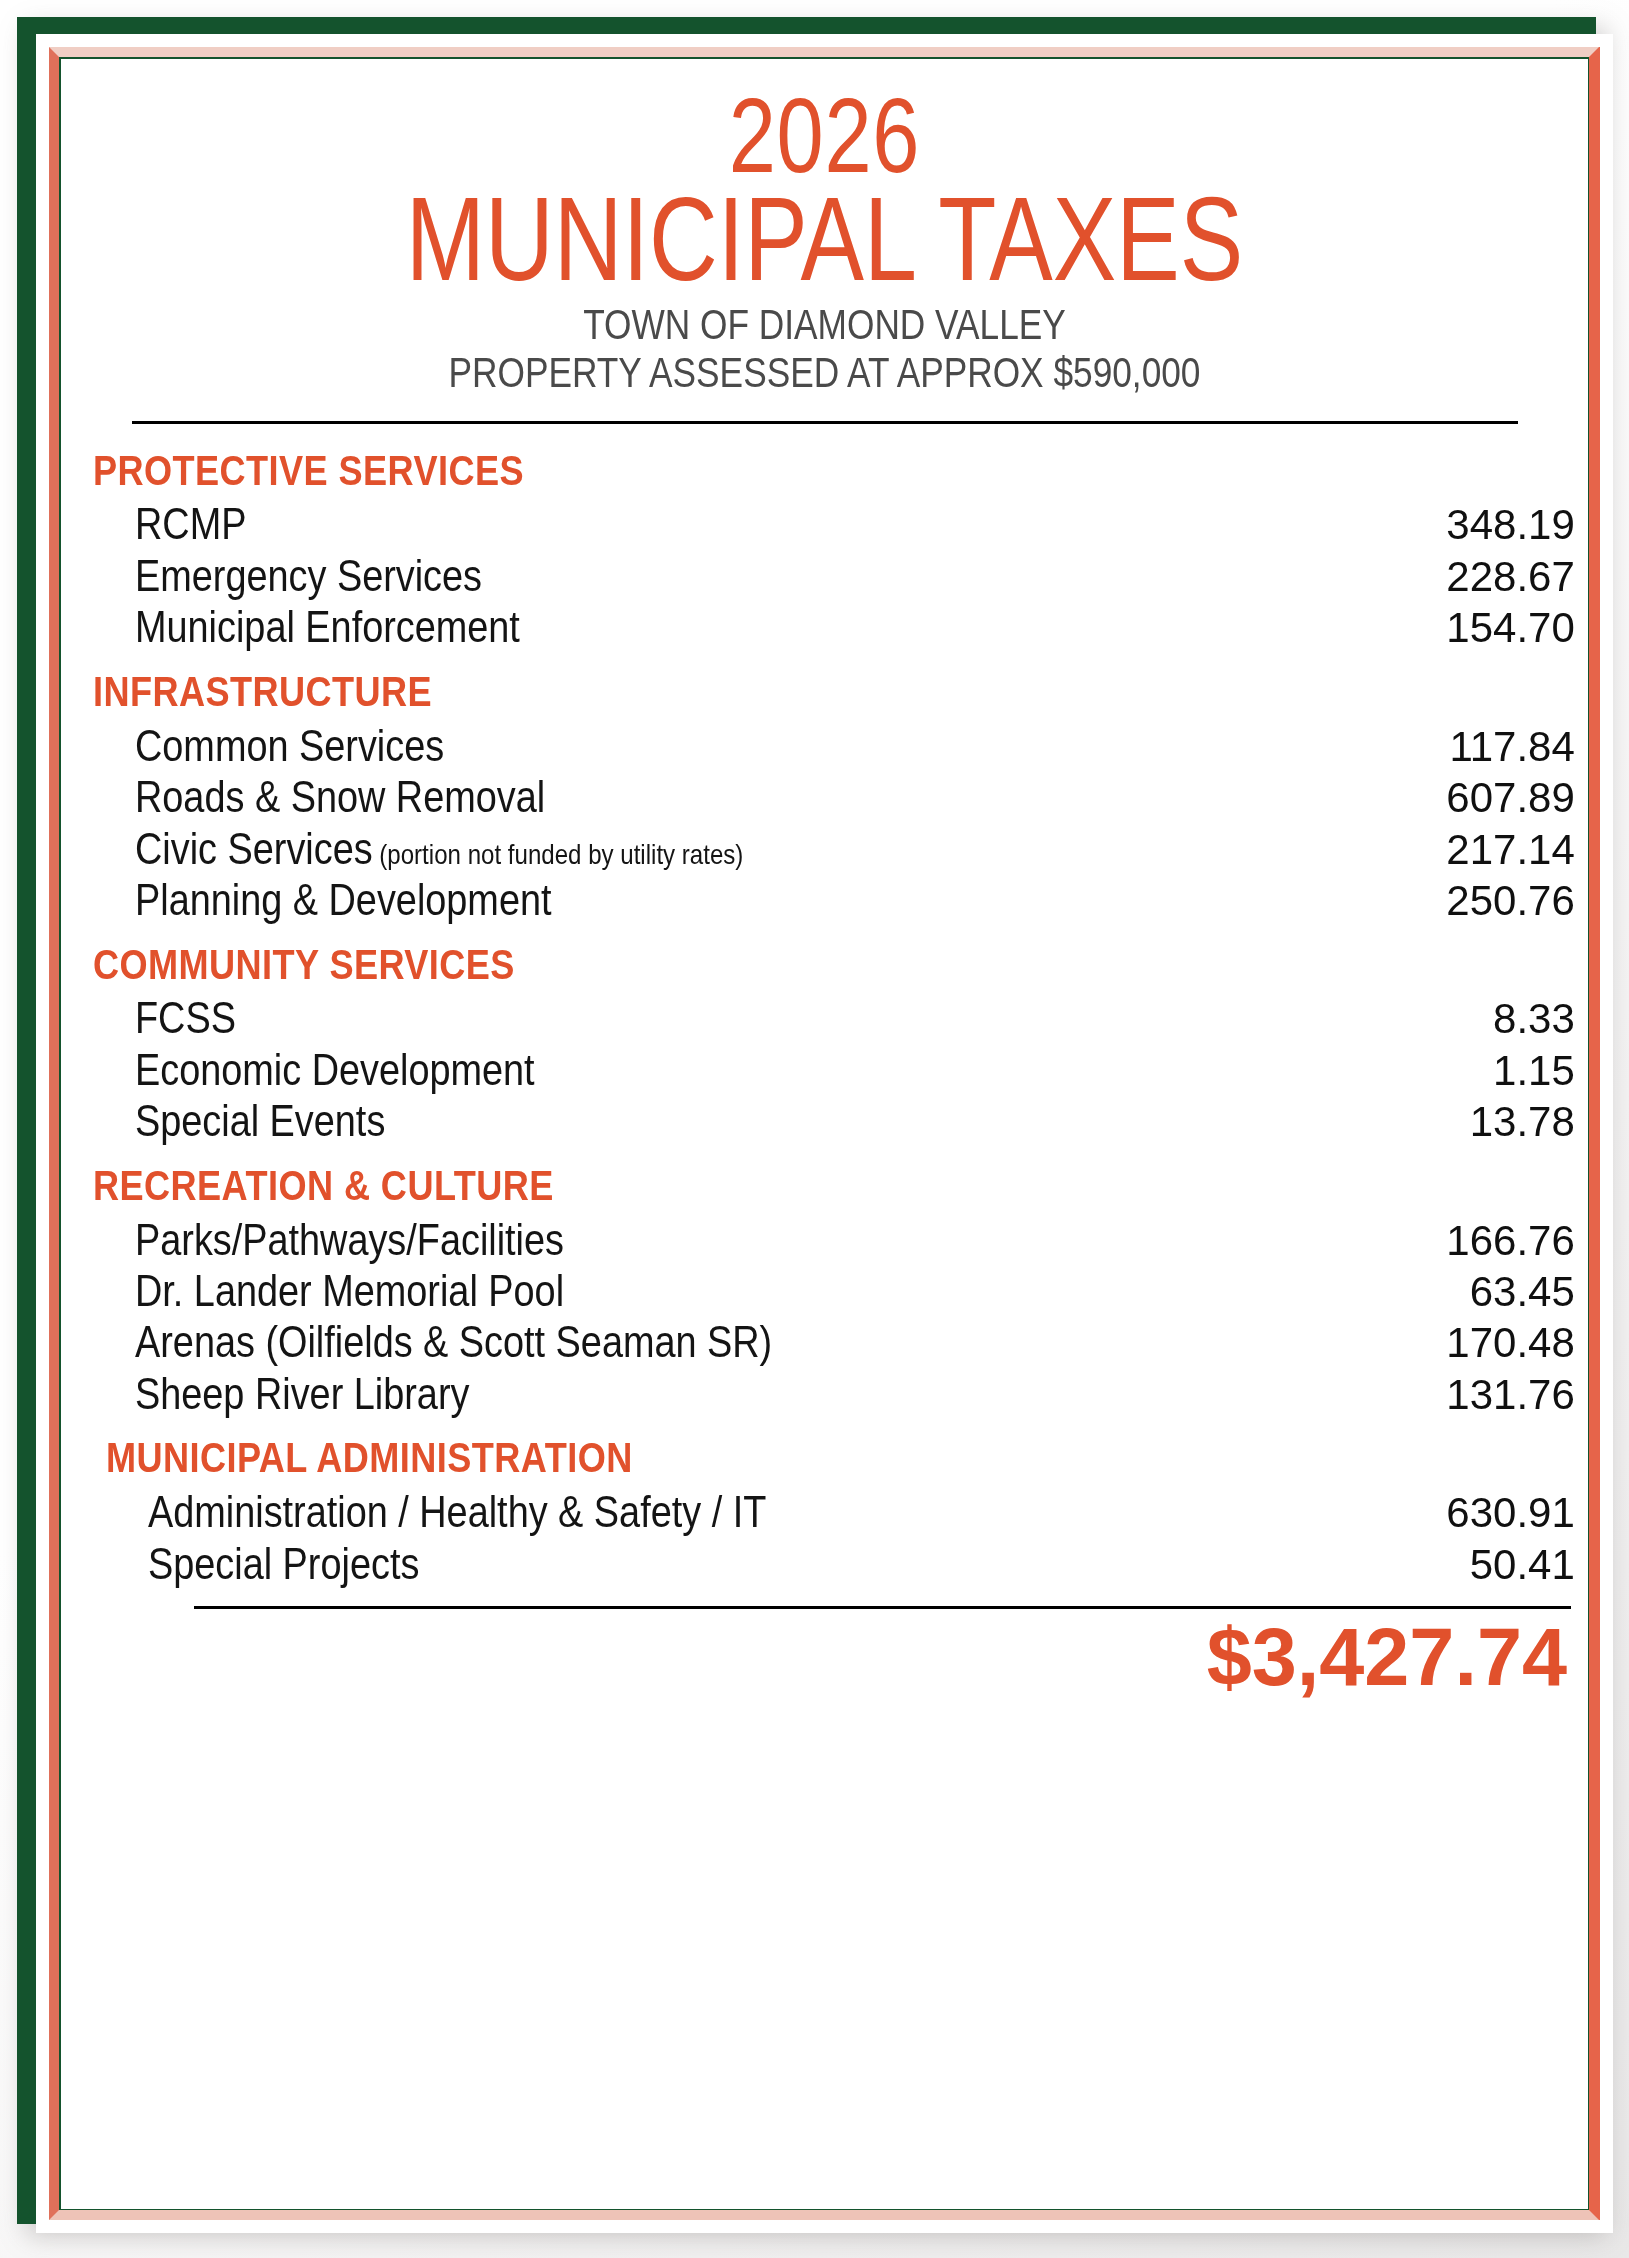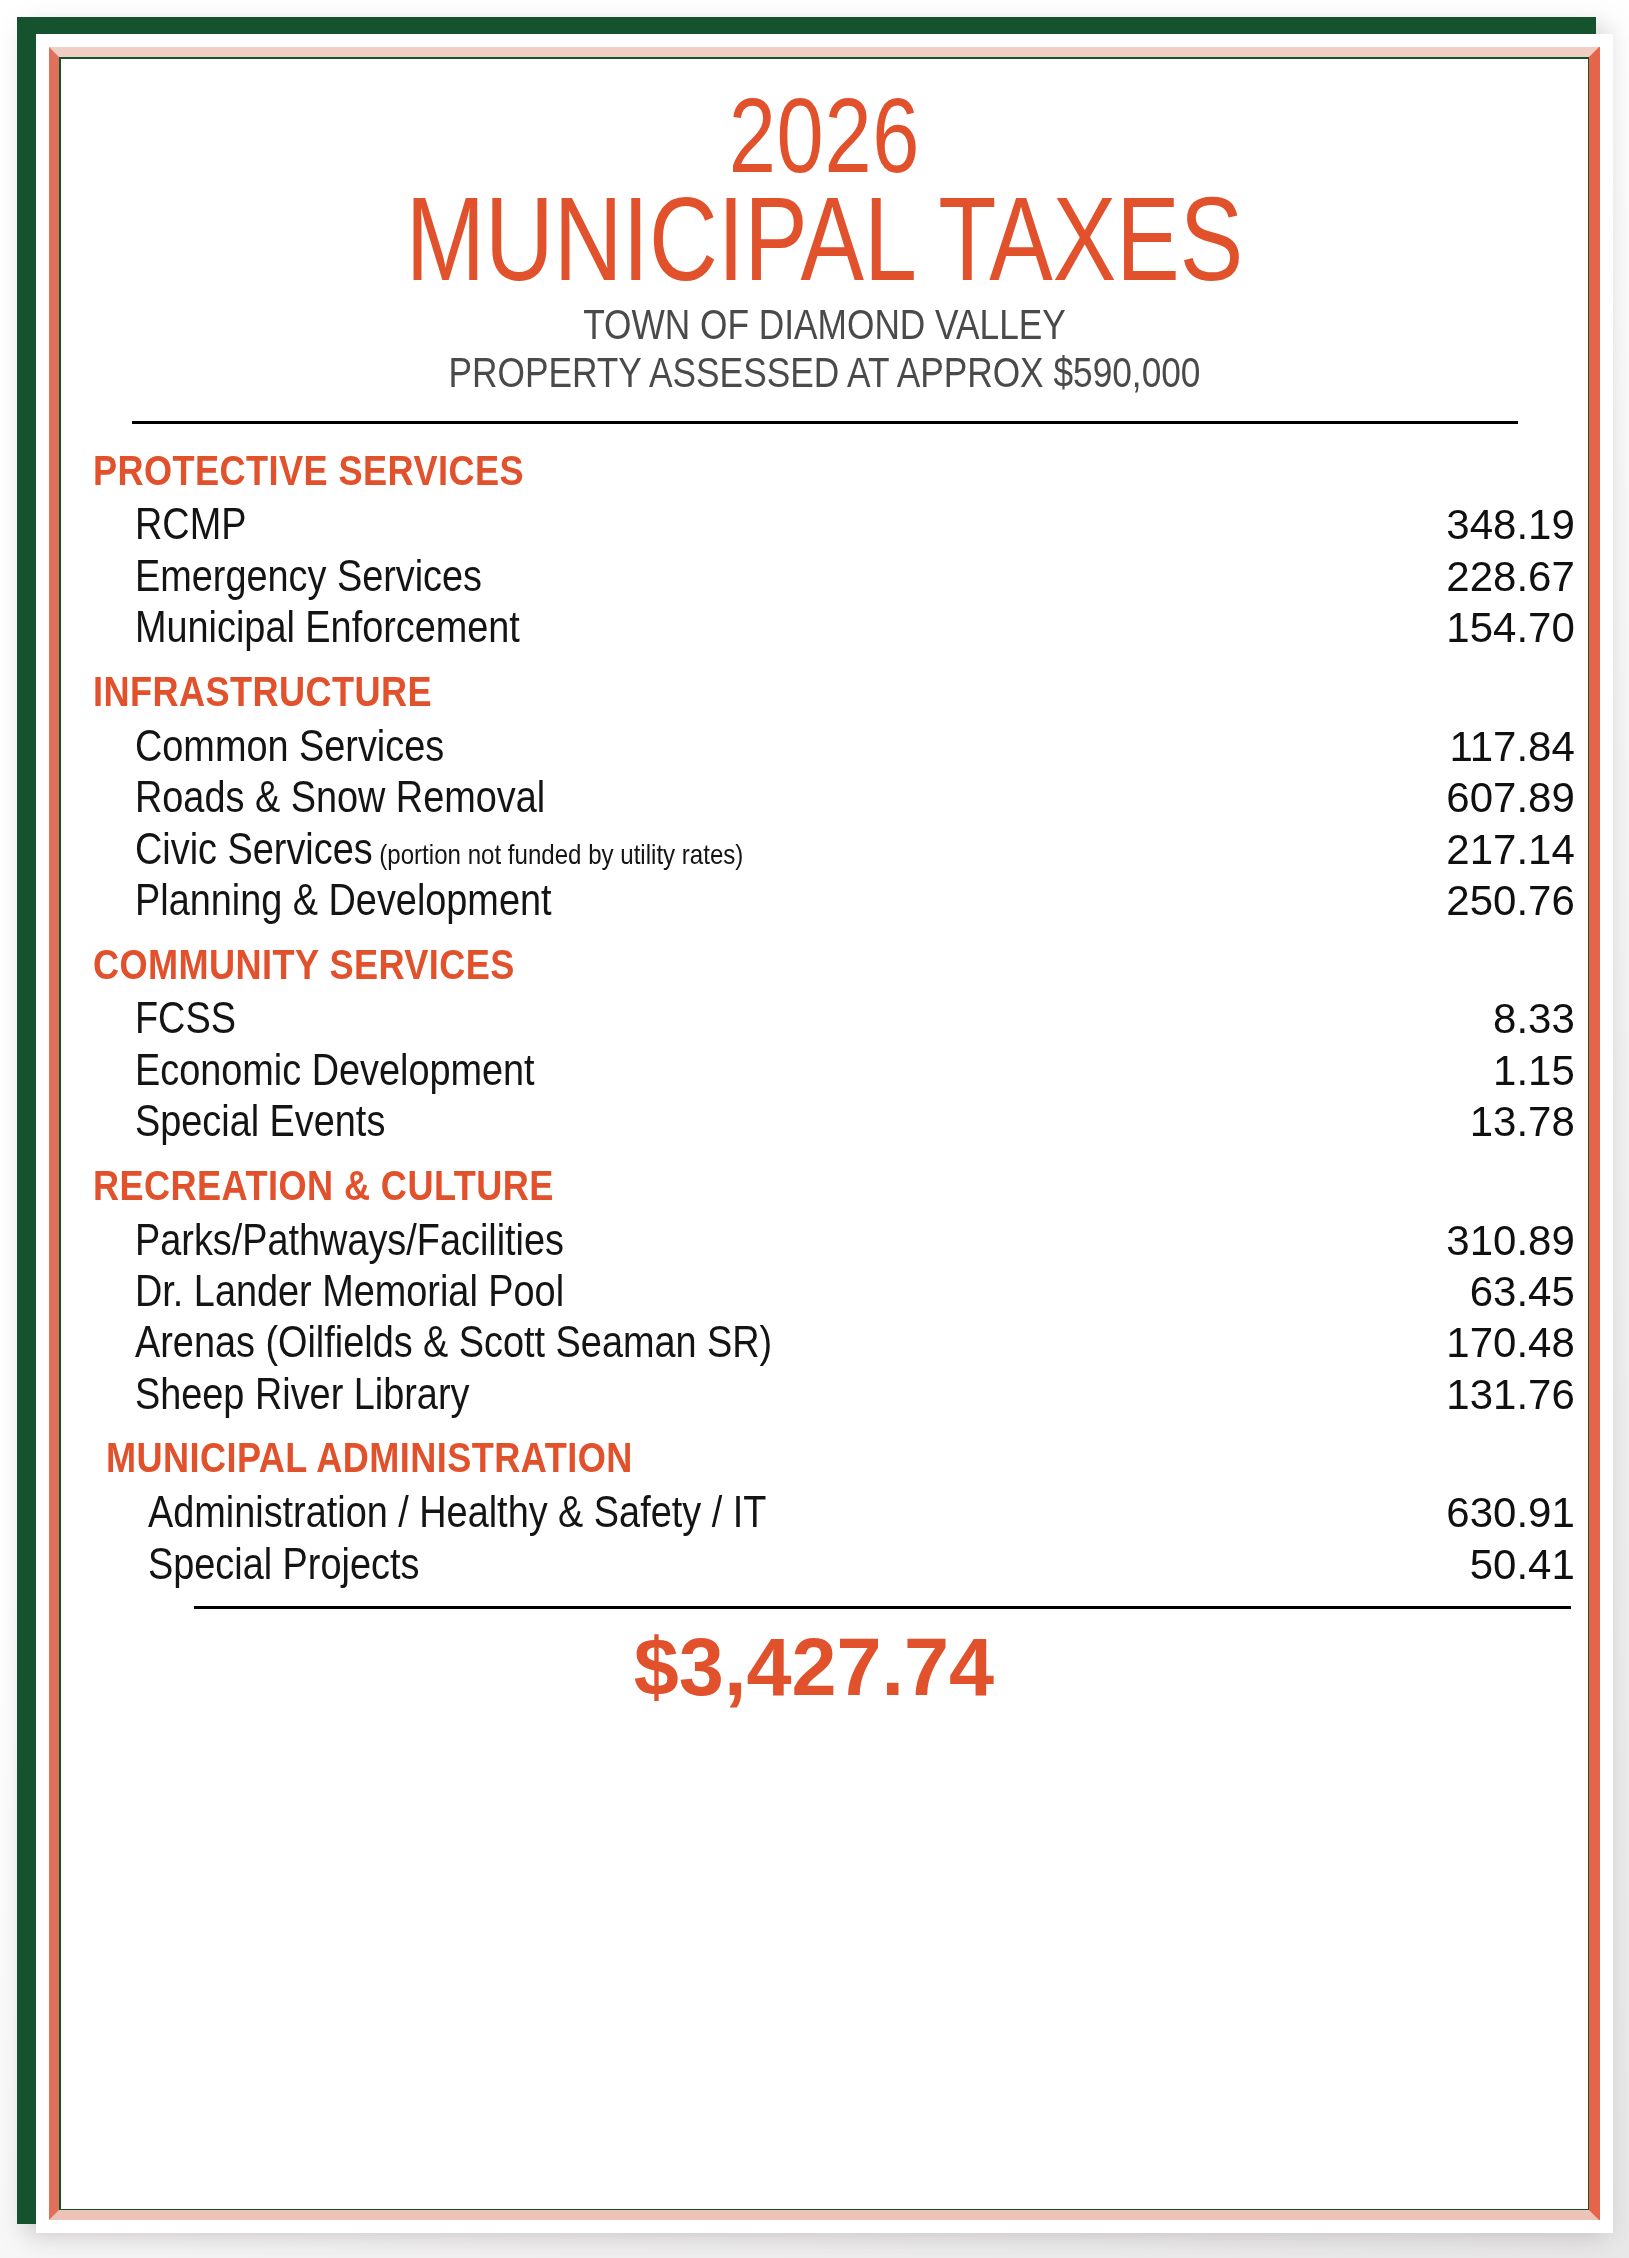--- a/index.html
+++ b/index.html
@@ -181,23 +181,23 @@
     line-height: 1.17;
     color: #101010;
     font-weight: 400;
     text-align: right;
     min-width: 189px;
     white-space: nowrap;
   }
 
   
   .total-wrap {
-    text-align: center;
+    text-align: right;
     padding-right: 21px;
-    margin-top: 14px;
+    margin-top: 4px;
   }
   .total {
     font-family: "Liberation Sans", sans-serif;
     font-size: 81px;
     font-weight: bold;
     color: #e1512c;
     letter-spacing: 0px;
     line-height: 1.1;
   }
 </style>
@@ -268,21 +268,21 @@
           </div>
           <div class="row">
             <div class="row-label"><span>Special Events</span></div>
             <div class="row-value">13.78</div>
           </div>
         </div>
         <div class="section">
           <div class="section-heading">RECREATION &amp; CULTURE</div>
           <div class="row">
             <div class="row-label"><span>Parks/Pathways/Facilities</span></div>
-            <div class="row-value">310.89</div>
+            <div class="row-value">166.76</div>
           </div>
           <div class="row">
             <div class="row-label"><span>Dr. Lander Memorial Pool</span></div>
             <div class="row-value">63.45</div>
           </div>
           <div class="row">
             <div class="row-label"><span>Arenas (Oilfields &amp; Scott Seaman SR)</span></div>
             <div class="row-value">170.48</div>
           </div>
           <div class="row">

